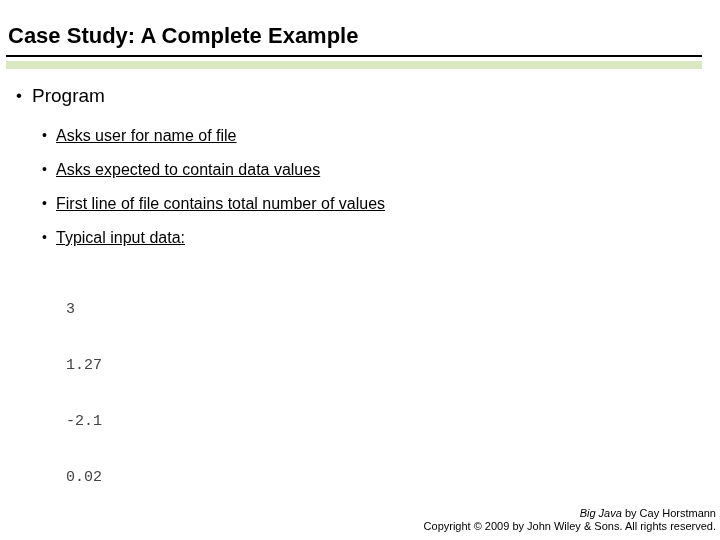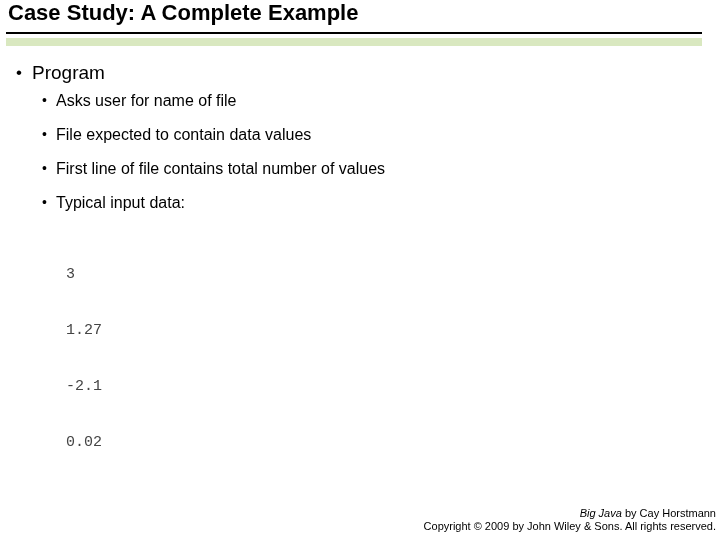--- a/index.html
+++ b/index.html
@@ -1,31 +1,31 @@
 <!DOCTYPE html>
 <html><head>
 <meta charset="utf-8">
 <style>
   * { margin: 0; padding: 0; box-sizing: border-box; }
   html, body { width: 720px; height: 540px; background: #fff; font-family: Arial, Helvetica, sans-serif; color: #000; }
-  .slide { width: 720px; height: 540px; position: relative; padding: 0 18px 0 6px; }
+  .slide { width: 720px; height: 540px; position: relative; padding: 23px 18px 0 6px; }
   .title {
     font-family: Verdana, Geneva, sans-serif;
     font-weight: 700;
     font-size: 22px;
     padding-left: 2px;
     padding-bottom: 6px;
     border-bottom: 2px solid #000;
   }
   .accent { height: 8px; background: #d9e8c0; margin-top: 4px; }
   .content { padding: 14px 0 0 8px; }
   .lvl1 { list-style: none; }
   .lvl1 > li { font-size: 19px; margin: 2px 0 6px 0; padding-left: 18px; position: relative; }
   .lvl1 > li::before { content: "•"; position: absolute; left: 2px; top: 1px; font-size: 17px; }
-  .lvl2 { list-style: none; margin-top: 8px; }
+  .lvl2 { list-style: none; margin-top: 20px; text-decoration: underline; }
   .lvl2 > li { font-size: 16px; margin: 0 0 16px 0; padding-left: 24px; position: relative; }
   .lvl2 > li::before { content: "•"; position: absolute; left: 10px; top: 0; font-size: 14px; }
   .code {
     font-family: "Courier New", Courier, monospace;
     font-size: 15px;
     color: #444;
     line-height: 1.25;
     white-space: pre;
     margin: 6px 0 0 34px;
   }
@@ -45,21 +45,21 @@
 
 <div class="title">Case Study: A Complete Example</div>
 <div class="accent"></div>
 
 <div class="content">
   <ul class="lvl1">
     <li>
       <span>Program</span>
       <ul class="lvl2">
         <li>Asks user for name of file</li>
-        <li>File expected to contain data values</li>
+        <li>Asks expected to contain data values</li>
         <li>First line of file contains total number of values</li>
         <li>Typical input data:</li>
       </ul>
       <div class="code">
         <div>3</div>
         <div>1.27</div>
         <div>-2.1</div>
         <div>0.02</div>
       </div>
     </li>

